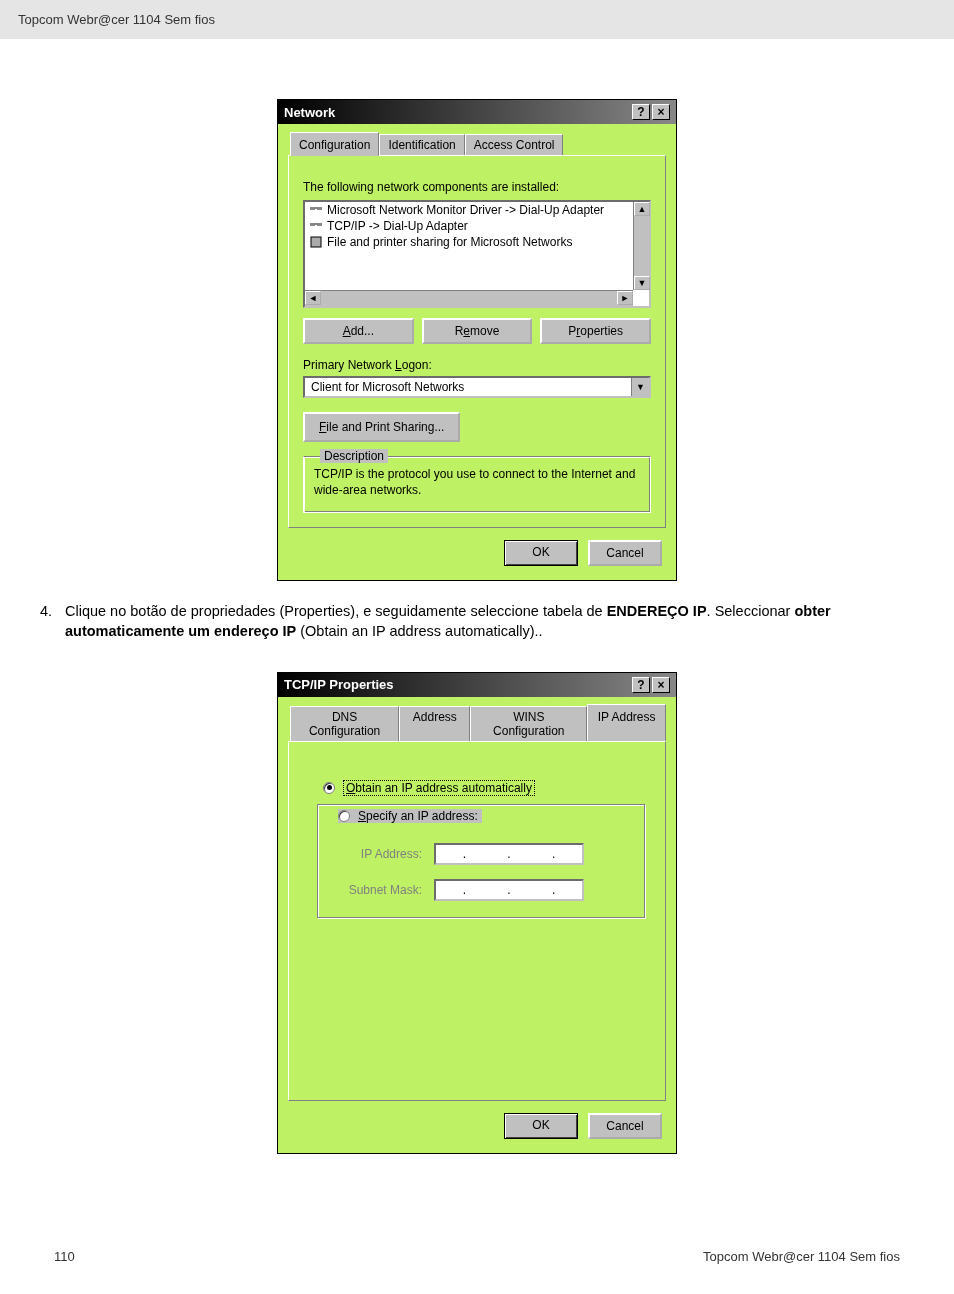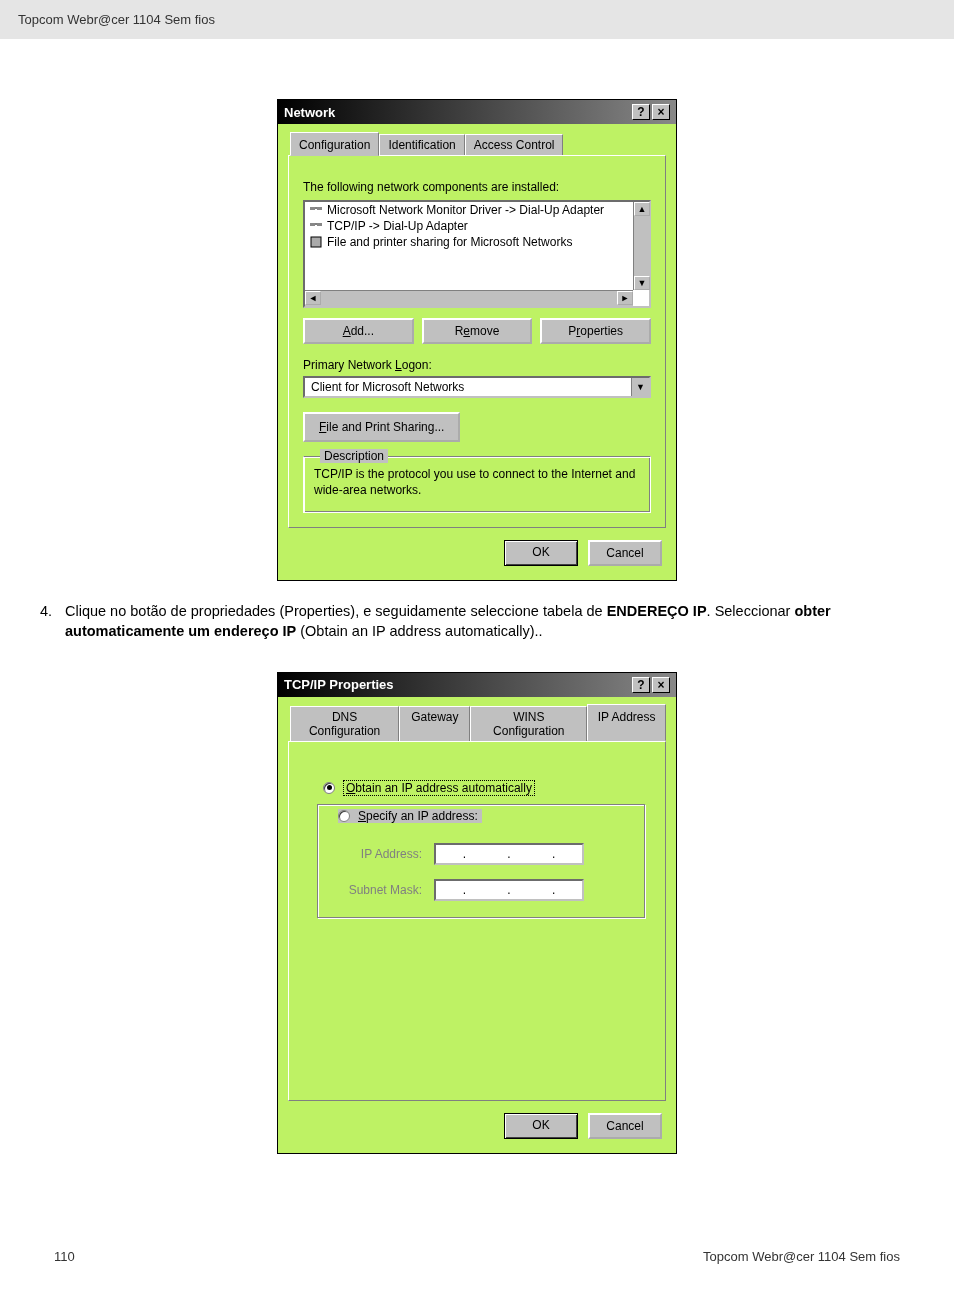--- a/index.html
+++ b/index.html
@@ -389,21 +389,21 @@
     <div class="titlebar">
       <span>TCP/IP Properties</span>
       <span class="spacer"></span>
       <span class="title-btn">?</span>
       <span class="title-btn">×</span>
     </div>
     <div class="dlg-body">
       <div class="tabs2">
         <div class="row2">
           <div class="tab" style="flex:1.2">DNS Configuration</div>
-          <div class="tab" style="flex:0.7">Gateway</div>
+          <div class="tab" style="flex:0.7">Address</div>
           <div class="tab" style="flex:1.3">WINS Configuration</div>
           <div class="tab active" style="flex:0.8">IP Address</div>
         </div>
       </div>
       <div class="tabpanel" style="min-height:360px">
 
         <div class="radio-row" style="margin-left:20px;margin-top:24px;">
           <div class="radio checked"></div>
           <span class="focus-rect"><span class="u">O</span>btain an IP address automatically</span>
         </div>

